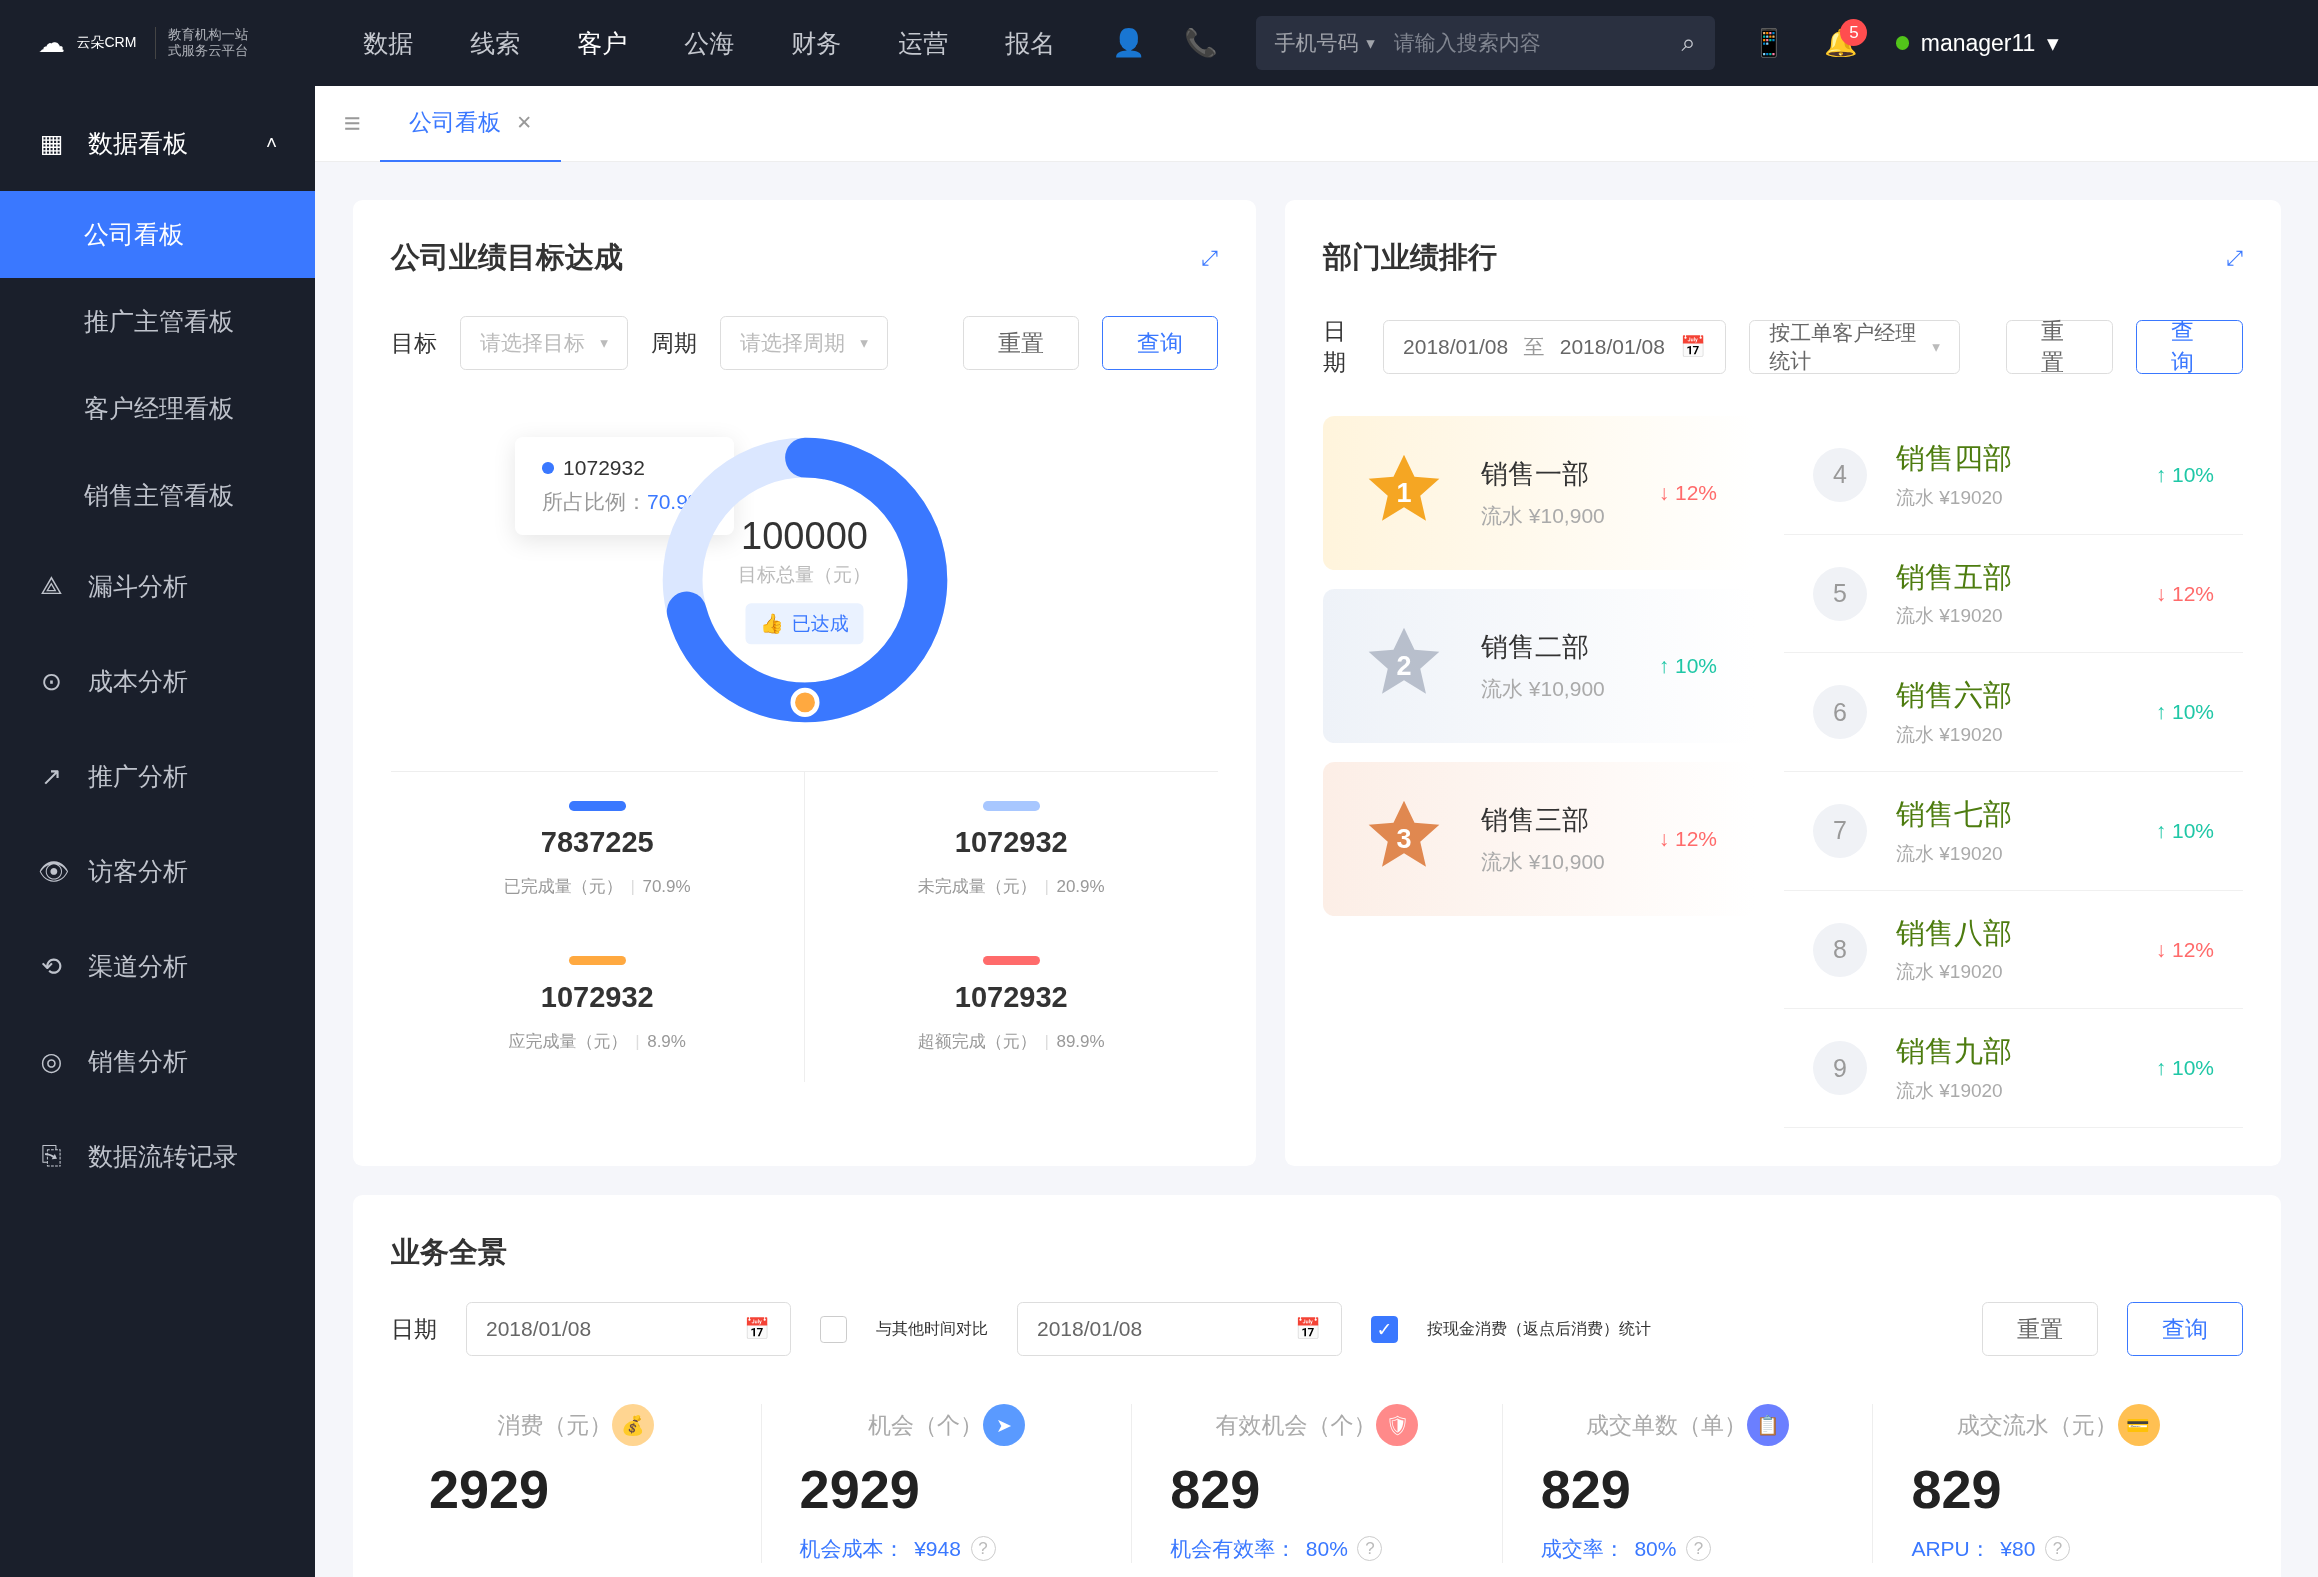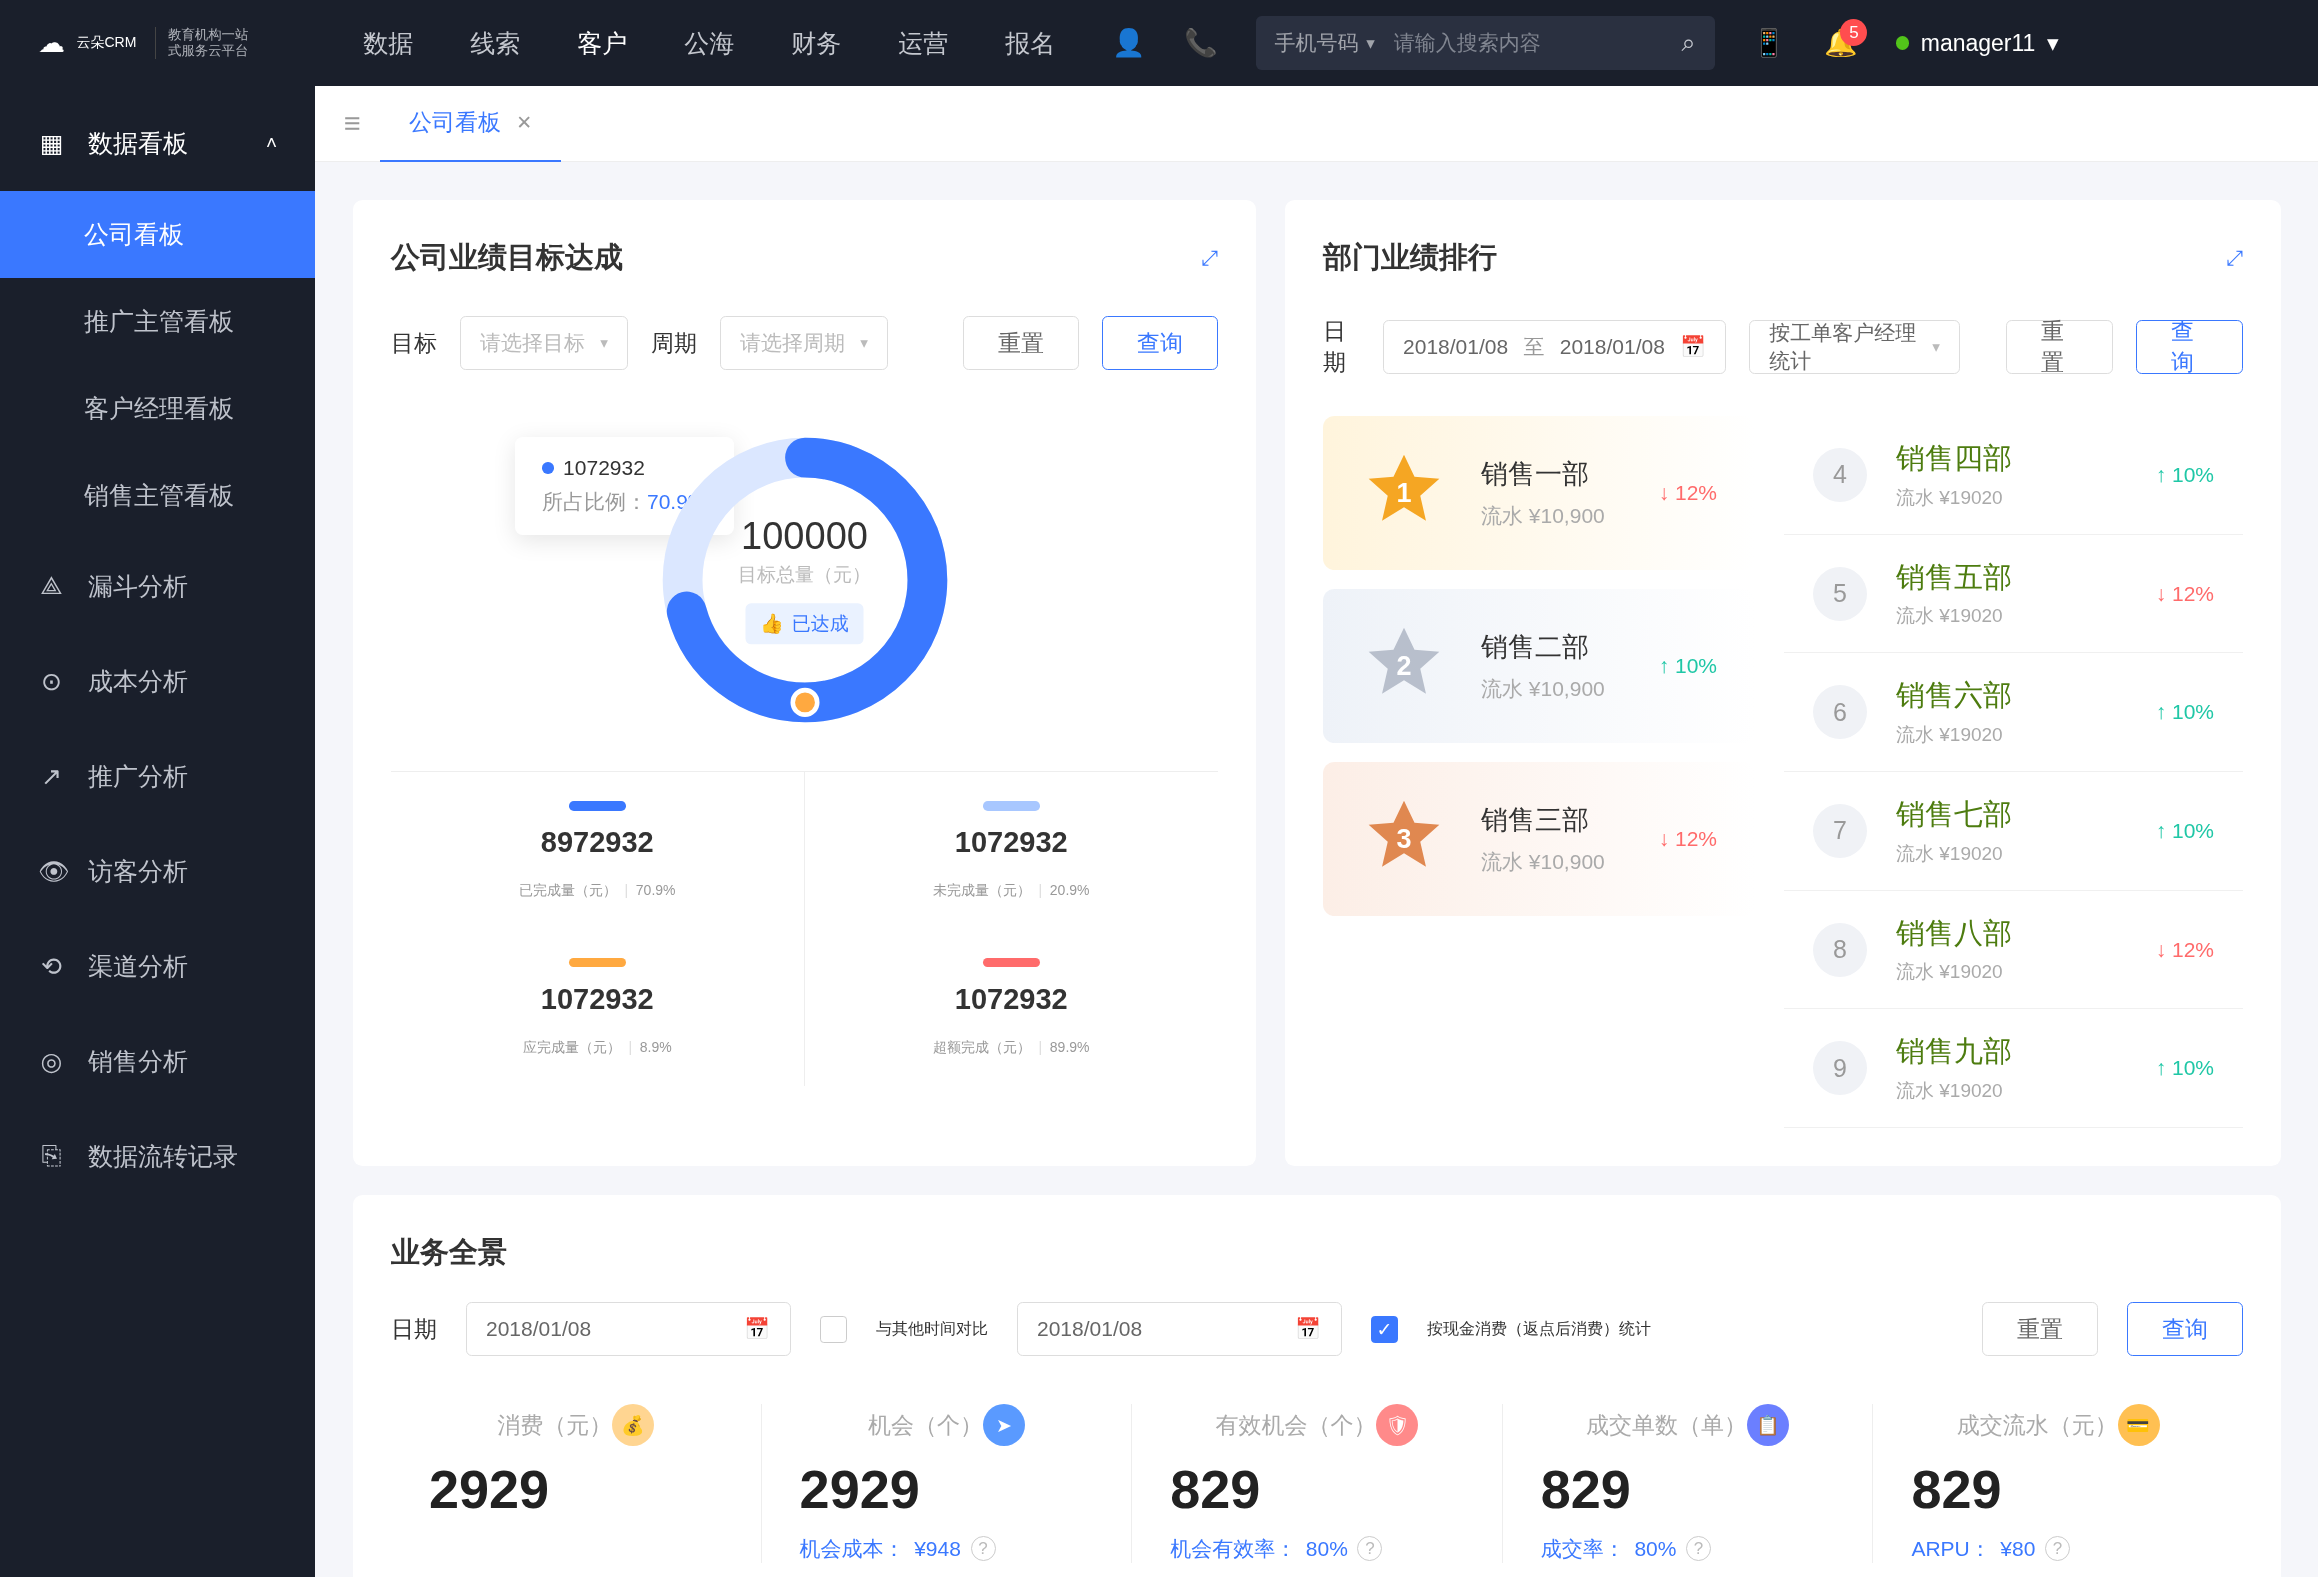--- a/index.html
+++ b/index.html
@@ -65,21 +65,21 @@
 .tooltip-row2 .pct{color:#3a78ff}
 .metrics{display:grid;grid-template-columns:1fr 1fr;border-top:1px solid #eee}
 .metric{padding:29px 0;text-align:center;position:relative}
 .metric:nth-child(odd){border-right:1px solid #eee}
 .metric-bar{width:57px;height:9.6px;border-radius:4.8px;margin:0 auto 15.3px}
 .metric-bar.blue{background:#3a78ff}
 .metric-bar.lblue{background:#a8c7ff}
 .metric-bar.orange{background:#ffa940}
 .metric-bar.red{background:#ff6b6b}
 .metric-val{font-size:29px;font-weight:600;color:#333}
-.metric-lbl{font-size:14px;color:#999;margin-top:23px}
+.metric-lbl{font-size:17px;color:#999;margin-top:16px}
 .metric-lbl .sep{margin:0 7.6px;color:#ddd}
 .card-rank{flex:1}
 .rank-body{display:flex;gap:29px}
 .rank-top{flex:1;display:flex;flex-direction:column;gap:19px}
 .rank-medal-card{border-radius:11.5px;padding:34px 38px;display:flex;align-items:center;gap:34px}
 .rank-medal-card.gold{background:linear-gradient(90deg,#fff4dc,#fff)}
 .rank-medal-card.silver{background:linear-gradient(90deg,#eef2f8,#fff)}
 .rank-medal-card.bronze{background:linear-gradient(90deg,#fceee6,#fff)}
 .medal{width:86px;height:86px;position:relative;display:flex;align-items:center;justify-content:center}
 .rank-info{flex:1}
@@ -257,21 +257,21 @@
                 <div class="donut-badge">
                     <span>👍</span>
                     <span>已达成</span>
                   </div>
               </div>
             </div>
           </div>
           <div class="metrics" id="target-metrics">
               <div class="metric">
                 <div class="metric-bar blue"></div>
-                <div class="metric-val">8972932</div>
+                <div class="metric-val">7837225</div>
                 <div class="metric-lbl">已完成量（元）<span class="sep">|</span>70.9%</div>
               </div>
               <div class="metric">
                 <div class="metric-bar lblue"></div>
                 <div class="metric-val">1072932</div>
                 <div class="metric-lbl">未完成量（元）<span class="sep">|</span>20.9%</div>
               </div>
               <div class="metric">
                 <div class="metric-bar orange"></div>
                 <div class="metric-val">1072932</div>

